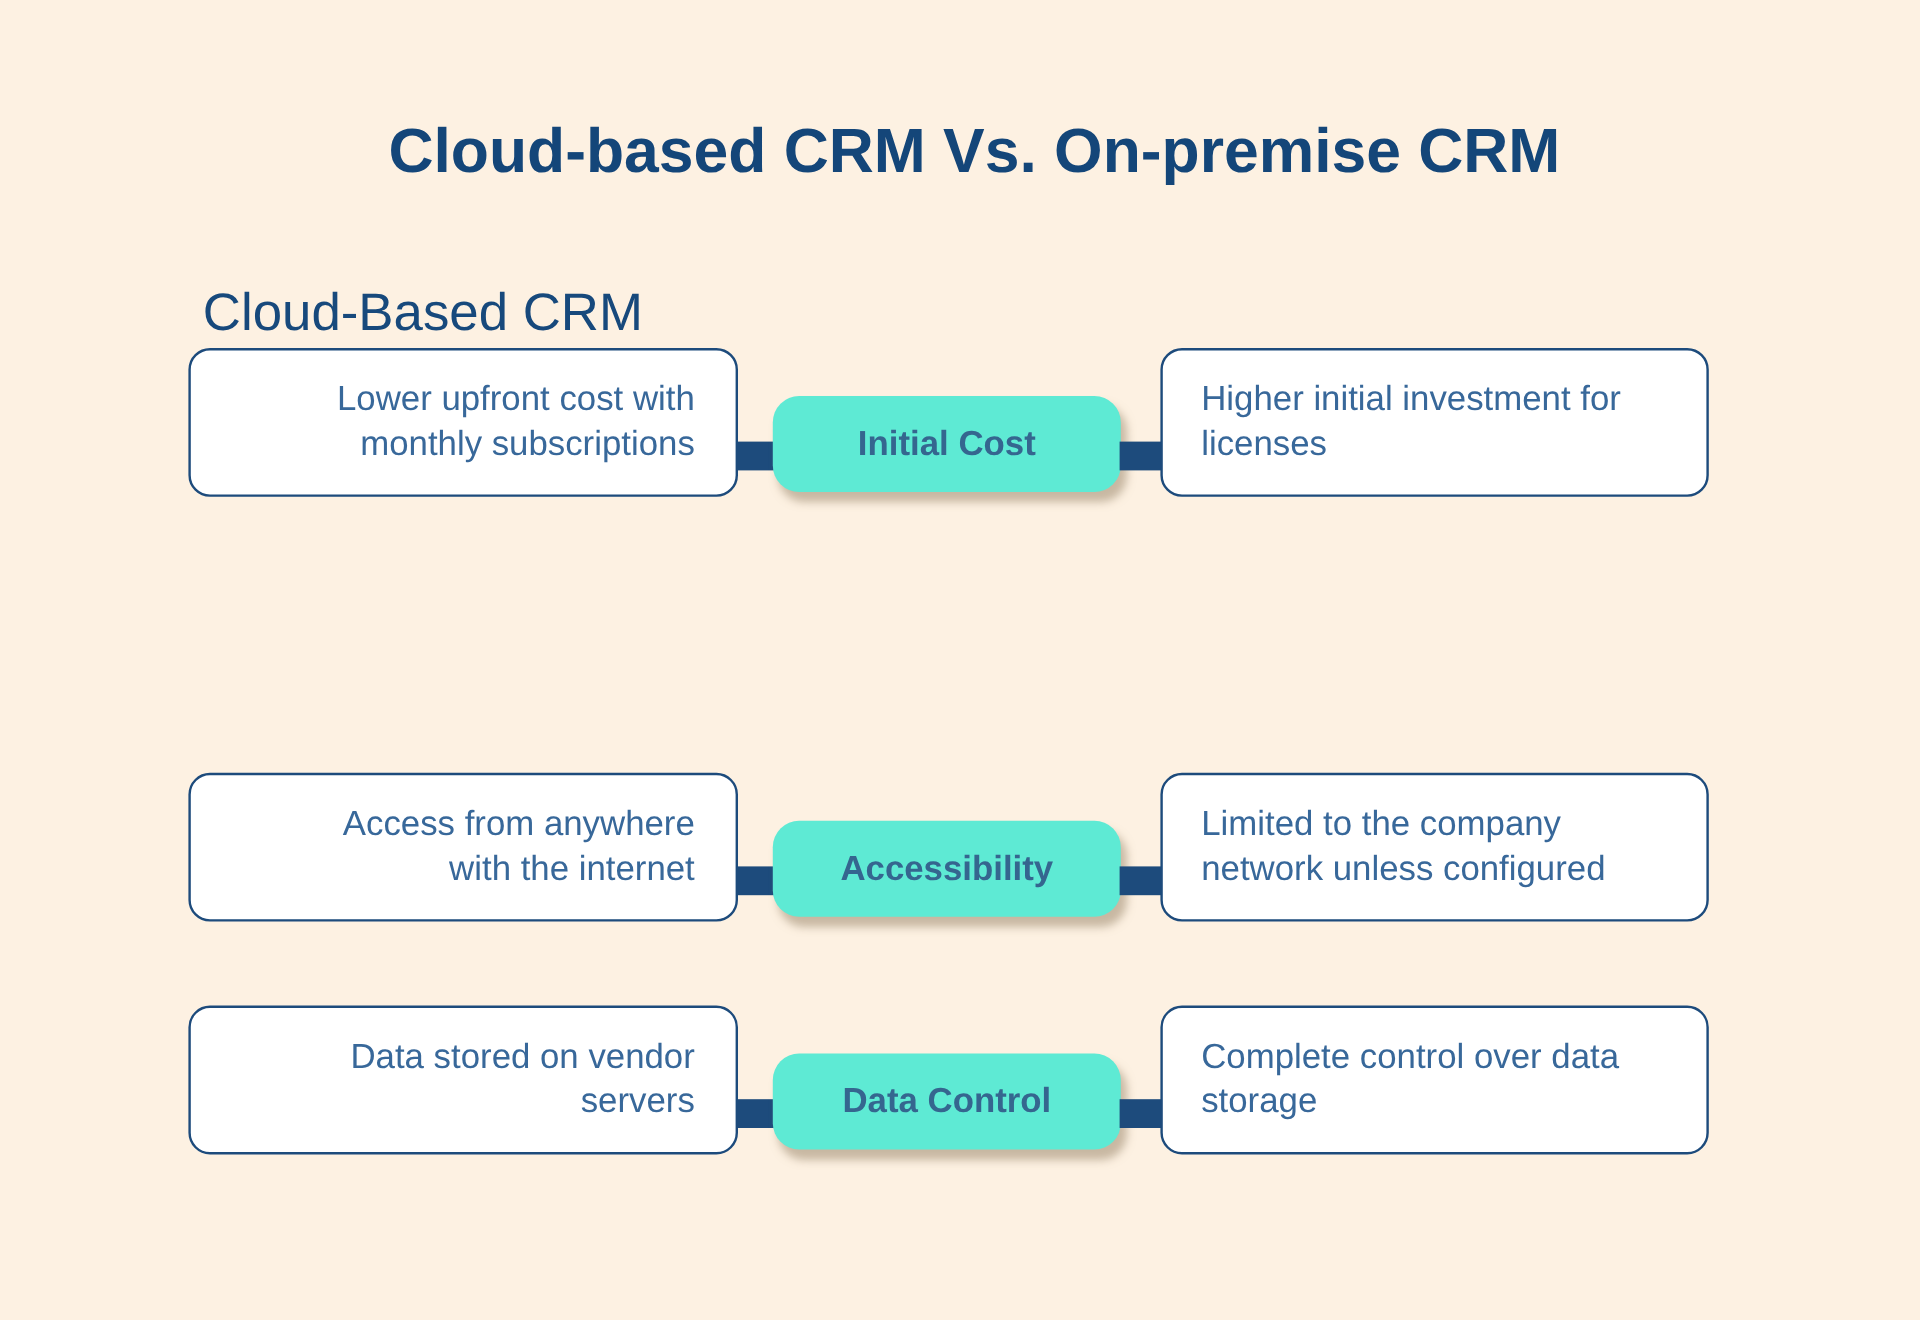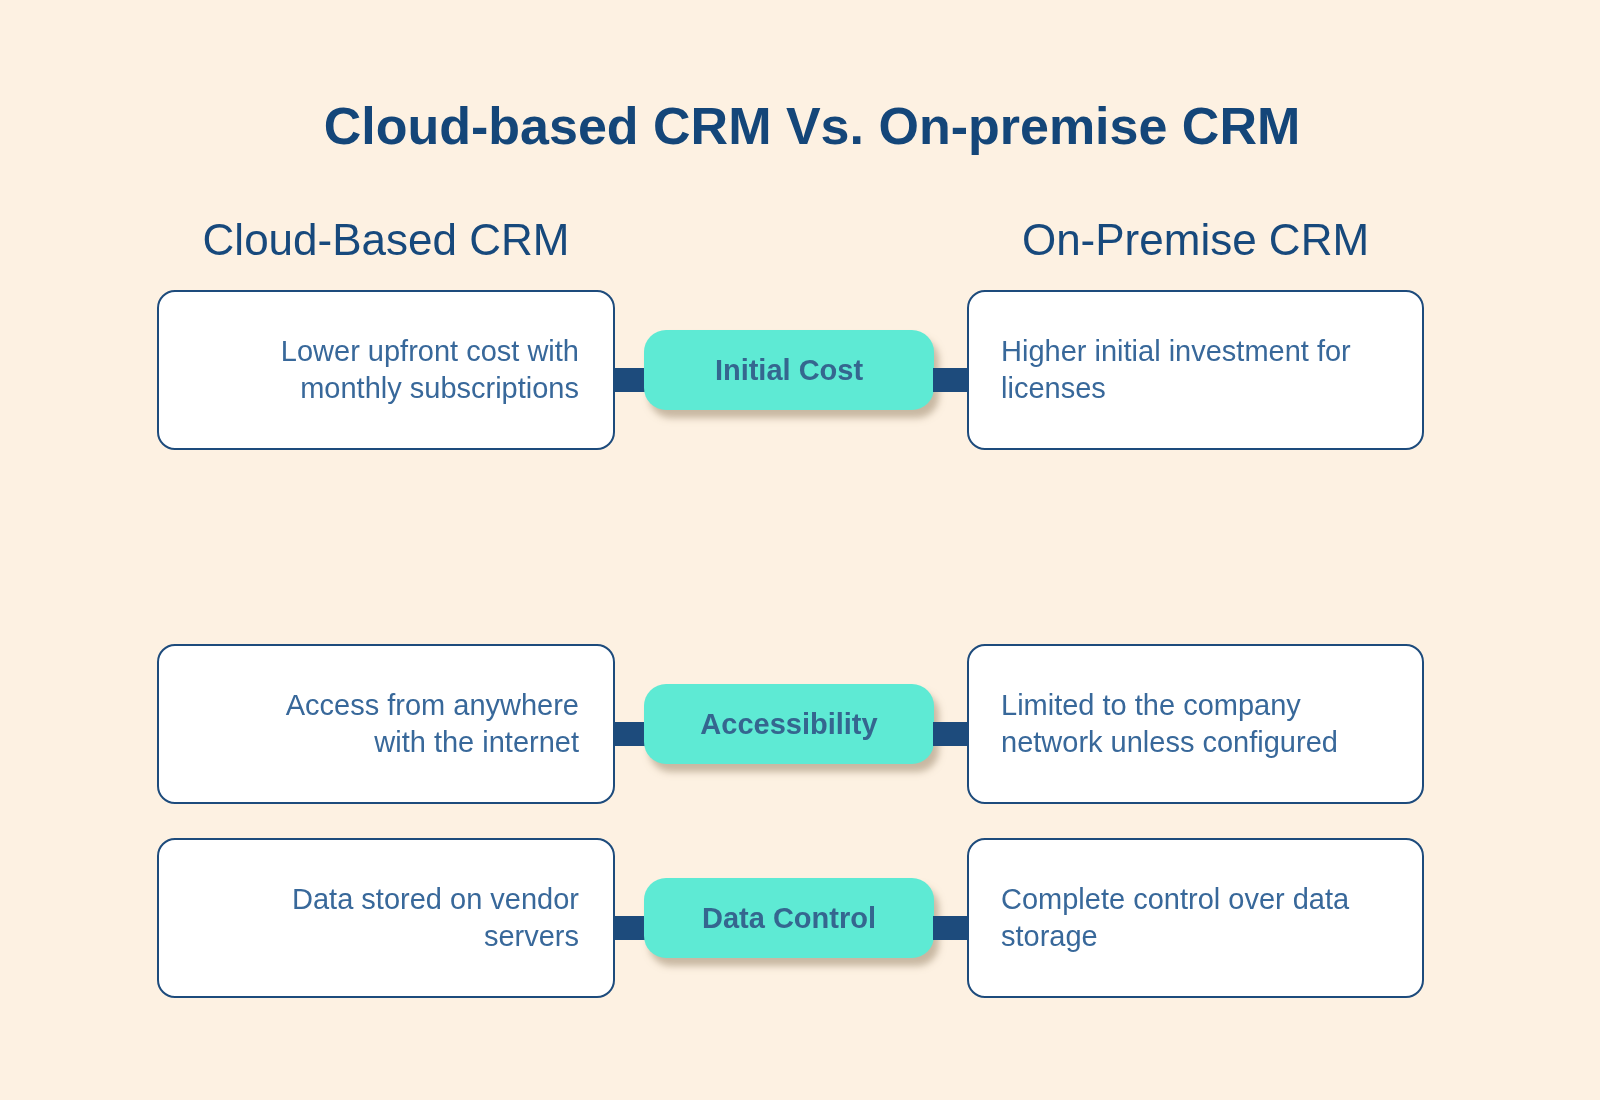--- a/index.html
+++ b/index.html
@@ -16,35 +16,34 @@
     top: 72px; left: 0; width: 1600px;
     text-align: center;
     font-size: 52px;
     font-weight: 700;
     color: #144679;
     letter-spacing: 0px;
   }
 
   .col-header {
     position: absolute;
-    top: 191px;
-    text-align: center;
+    top: 212px;
     font-size: 44px;
     font-weight: 500;
     color: #17497c;
   }
   .col-header.left  { left: 145px; width: 458px; }
   .col-header.right { left: 955px; width: 457px; }
 
   .row { position: absolute; left: 0; width: 1600px; height: 160px; }
 
   .box {
     position: absolute;
     top: 0;
-    height: 160px;
+    height: 124px;
     background: #ffffff;
     border: 2px solid #1d4b7c;
     border-radius: 18px;
     display: flex;
     align-items: center;
   }
   .box.left-box  { left: 145px; width: 458px; justify-content: flex-end; }
   .box.right-box { left: 955px; width: 457px; justify-content: flex-start; }
 
   .box p {
@@ -83,21 +82,20 @@
   .connector.c-right { left: 921px; width: 35px; }
 </style>
 </head>
 <body>
 
 <div class="canvas">
 
   <h1 class="title">Cloud-based CRM Vs. On-premise CRM</h1>
 
   <div class="col-header left">Cloud-Based CRM</div>
-  <div class="col-header right">On-Premise CRM</div>
 
   <div class="row" style="top:278px">
     <div class="box left-box">
       <p>Lower upfront cost with
 monthly subscriptions</p>
     </div>
     <div class="connector c-left"></div>
     <div class="pill">
       <span>Initial Cost</span>
     </div>

